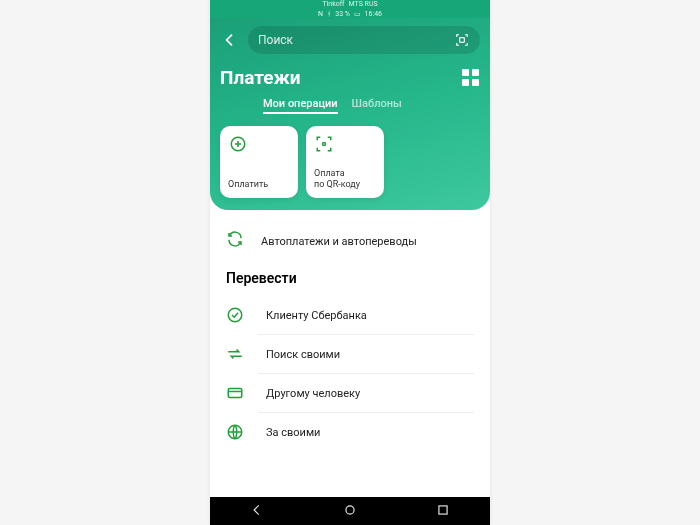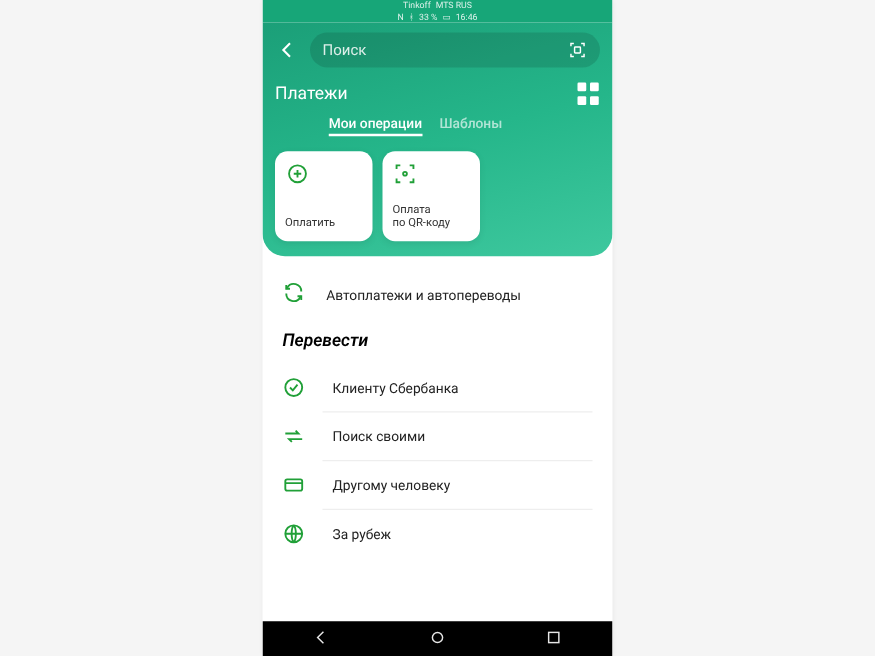--- a/index.html
+++ b/index.html
@@ -69,22 +69,22 @@
     display:flex; align-items:center; justify-content:center;
   }
   .title-row {
     display: flex;
     justify-content: space-between;
     align-items: center;
     margin-bottom: 8px;
   }
   .page-title {
     color: #fff;
-    font-size: 14px;
-    font-weight: 400;
+    font-size: 19px;
+    font-weight: 700;
   }
   .grid-icon {
     width: 18px; height: 18px;
     display: flex; flex-wrap: wrap; gap: 3px;
   }
   .grid-icon span {
     width: 7px; height: 7px; background: #fff; border-radius: 1px;
   }
   .tabs {
     display: flex;
@@ -136,21 +136,20 @@
   }
   .auto-text {
     font-size: 11px;
     color: #222;
   }
   .section-title {
     font-size: 14px;
     font-weight: 600;
     color: #000;
     margin: 8px 0 10px 0;
-    font-style: italic;
   }
   .list-item {
     display: flex;
     align-items: center;
     gap: 22px;
     padding: 10px 0;
   }
   .list-sep {
     border: none;
     border-top: 1px solid #eee;
@@ -293,21 +292,21 @@
     </div>
     <hr class="list-sep">
 
     <div class="list-item">
       <div class="list-icon">
         <svg width="18" height="18" viewBox="0 0 24 24" fill="none" stroke="#21a038" stroke-width="2">
           <circle cx="12" cy="12" r="9"></circle>
             <path d="M3 12h18M12 3c3 3 3 15 0 18M12 3c-3 3-3 15 0 18"></path>
         </svg>
       </div>
-      <div class="list-label">За рубеж</div>
+      <div class="list-label">За своими</div>
     </div>
   </div>
 
   <div class="nav-bar">
     <div class="nav-btn">
       <svg width="14" height="14" viewBox="0 0 24 24" fill="none" stroke="#fff" stroke-width="2">
           <path d="M15 4 7 12l8 8"></path>
         </svg>
     </div>
     <div class="nav-btn">

